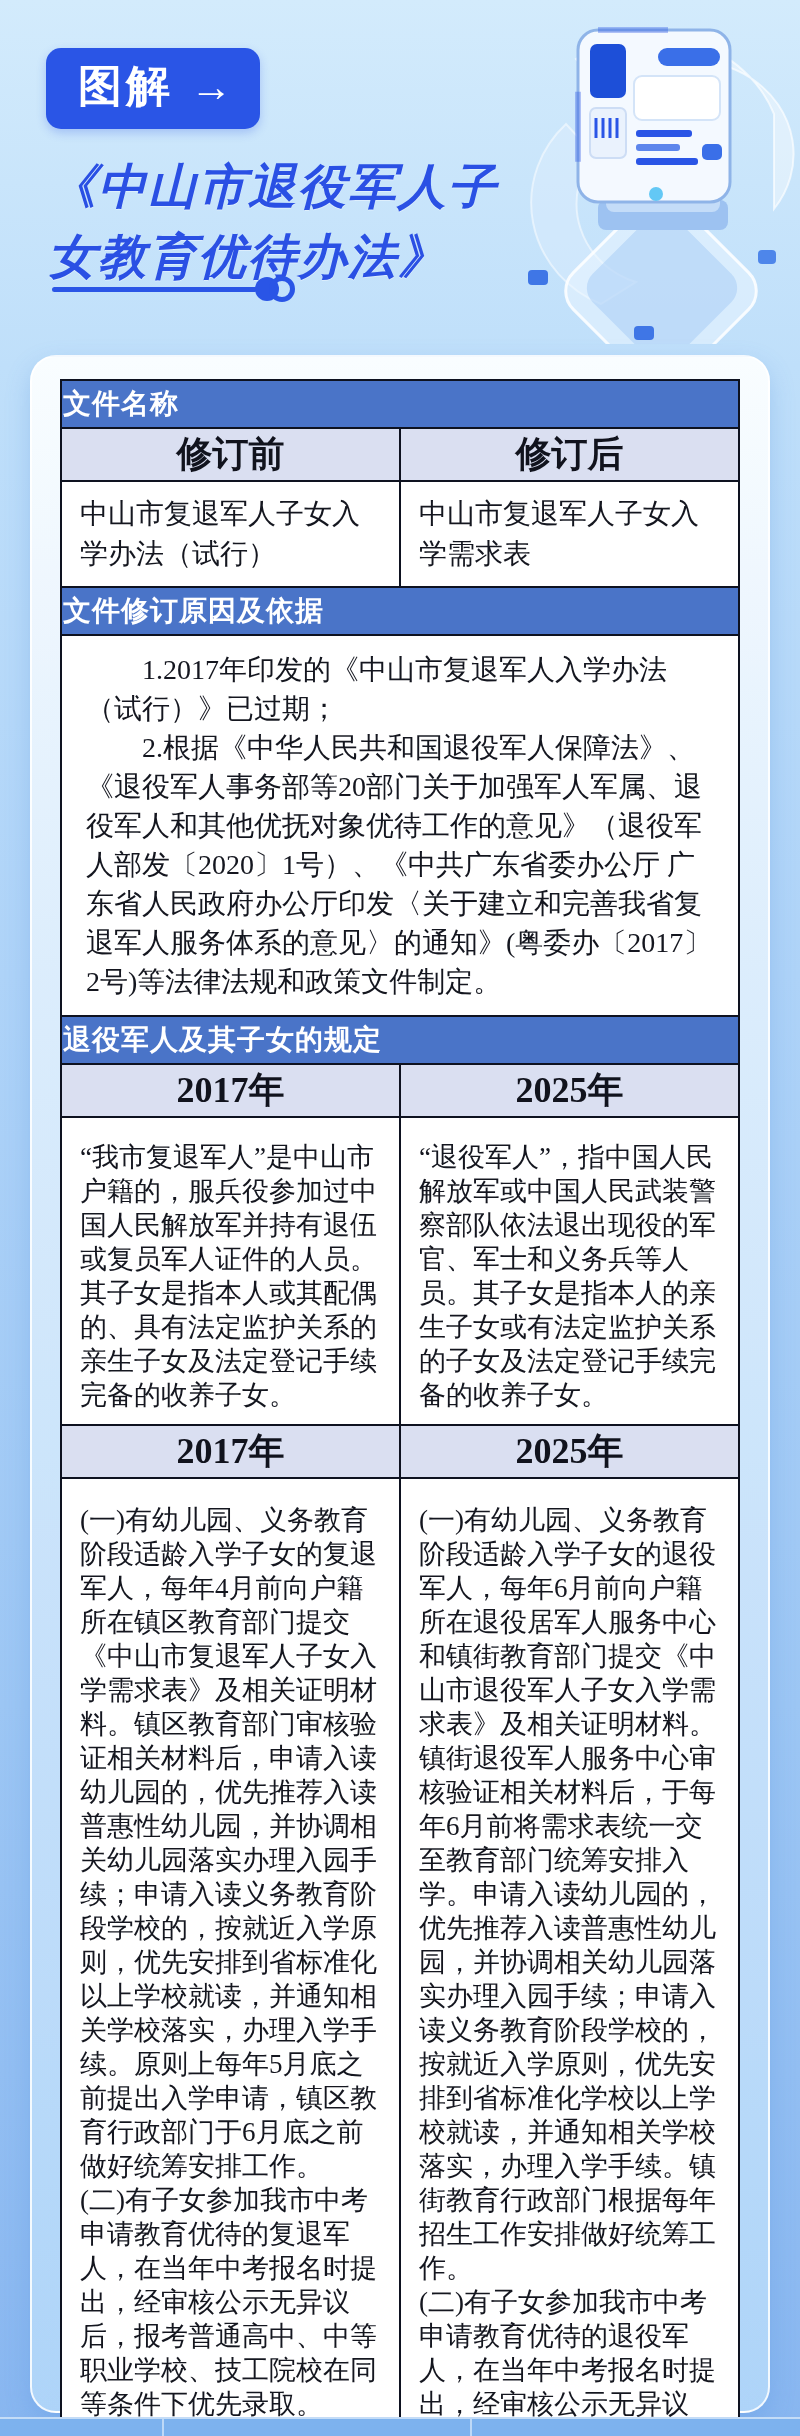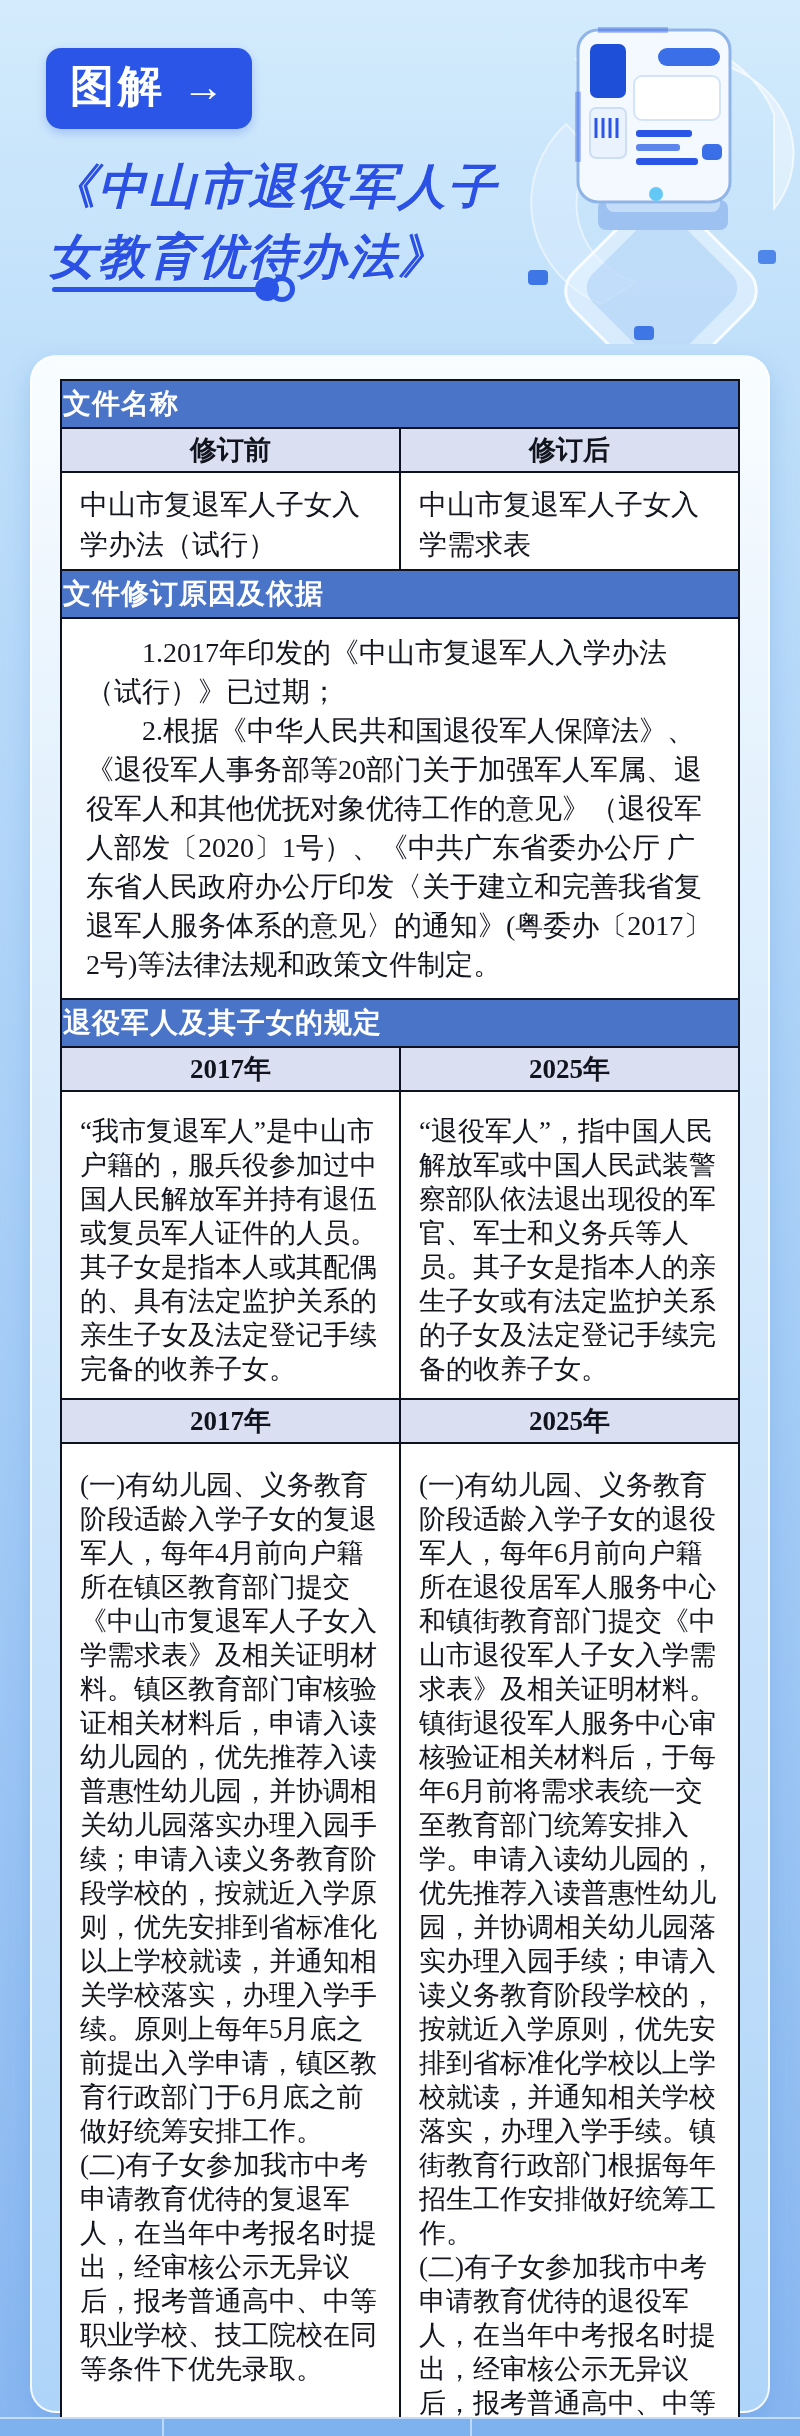--- a/index.html
+++ b/index.html
@@ -11,21 +11,21 @@
     background: linear-gradient(180deg, #d3ebfc 0%, #bfdffa 15%, #aed3f8 40%, #9cc6f4 70%, #88b6f0 100%);
     font-family: "Liberation Sans", sans-serif;
   }
 
   
   .header { position: relative; height: 355px; }
   .badge {
     position: absolute; left: 46px; top: 48px;
     display: inline-flex; align-items: center; gap: 16px;
     background: #2a55e6; color: #ffffff;
-    border-radius: 15px; padding: 9px 28px 13px 24px;
+    border-radius: 15px; padding: 9px 28px 13px 32px;
     font-size: 44px; font-weight: bold; letter-spacing: 4px;
     box-shadow: 0 4px 10px rgba(42,85,230,0.25);
     text-align: right;
   }
   .badge .arrow { font-size: 42px; font-weight: bold; letter-spacing: 0; }
   .main-title {
     position: absolute; left: 48px; top: 152px;
     color: #2a50e4; font-size: 48px; font-weight: 900;
     line-height: 70px; letter-spacing: 2px;
     text-shadow: 0 1px 0 rgba(255,255,255,0.4);
@@ -70,30 +70,30 @@
     background: #4a74c8;
     color: #ffffff;
     font-family: "Liberation Sans", sans-serif;
     font-size: 28px; font-weight: bold;
     text-align: left; vertical-align: middle !important;
     height: 48px; letter-spacing: 1px;
   }
   td.sub-header {
     background: #dadff1;
     font-family: "Liberation Serif", "DejaVu Serif", serif;
-    font-size: 27px; font-weight: bold;
+    font-size: 36px; font-weight: bold;
     text-align: center; vertical-align: middle !important;
     height: 44px; color: #11131d;
   }
   td.cell {
     background: #ffffff;
     font-family: "Liberation Serif", "DejaVu Serif", serif;
     font-size: 27px; color: #14161f;
     line-height: 34px;
-    padding: 4px 18px;
+    padding: 12px 18px;
     word-break: break-all;
     width: 50%;
   }
   .row-docname td.cell { height: 82px; font-size: 28px; line-height: 40px; padding-top: 12px; }
   td.cell-reason {
     height: 308px; width: 100%;
     font-size: 28px; line-height: 39px;
     padding: 14px 24px;
     border-radius: 6px;
   }

